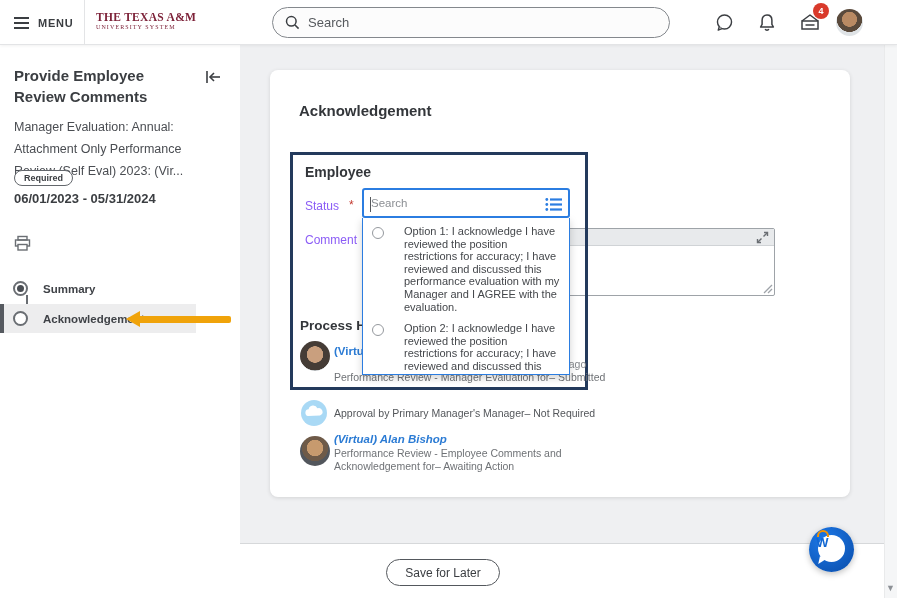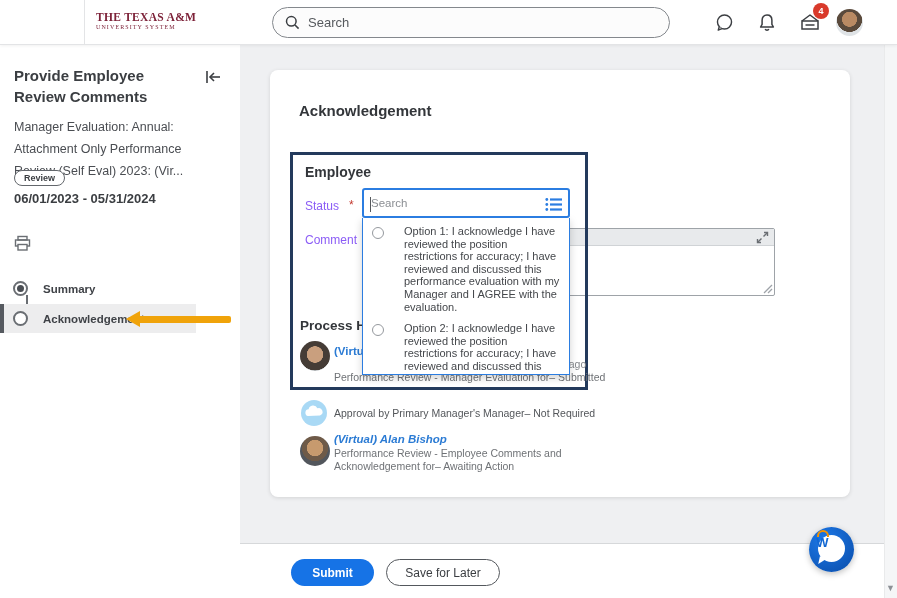--- a/index.html
+++ b/index.html
@@ -113,20 +113,28 @@
   .scroll-strip { position:absolute; right:0; top:45px; width:13px; height:553px; background:#f5f6f7; border-left:1px solid #e9eaeb; z-index:9; }
   .scroll-down { position:absolute; right:2px; bottom:5px; font-size:9px; color:#8d9196; cursor:pointer; }
   svg { display:block; }
 </style>
 </head>
 <body>
 
 <div class="screen">
 
   <header class="topbar">
+    <div class="menu-btn">
+      <span class="hamburger">
+          <i></i>
+          <i></i>
+          <i></i>
+        </span>
+      <span class="menu-label">MENU</span>
+    </div>
     <div class="topbar-vdivider"></div>
     <div class="logo">
       <div class="logo-line1">THE TEXAS A&amp;M</div>
       <div class="logo-line2">UNIVERSITY SYSTEM</div>
     </div>
     <div class="search-pill">
       <span>
         <svg width="15" height="15" viewBox="0 0 15 15">
             <circle cx="6.3" cy="6.3" r="4.8" fill="none" stroke="#3b3e42" stroke-width="1.5"></circle>
             <line x1="10" y1="10" x2="13.6" y2="13.6" stroke="#3b3e42" stroke-width="1.5"></line>
@@ -160,21 +168,21 @@
   <aside class="sidebar">
     <div class="collapse-btn">
       <svg width="16" height="14" viewBox="0 0 16 14">
           <line x1="2" y1="1" x2="2" y2="13" stroke="#3b3e42" stroke-width="1.6"></line>
           <line x1="5" y1="7" x2="15" y2="7" stroke="#3b3e42" stroke-width="1.6"></line>
           <path d="M9 3 L5 7 L9 11" fill="none" stroke="#3b3e42" stroke-width="1.6"></path>
         </svg>
     </div>
     <h1 class="sb-title">Provide Employee Review Comments</h1>
     <div class="sb-subtitle">Manager Evaluation: Annual: Attachment Only Performance Review (Self Eval) 2023: (Vir...</div>
-    <button class="actions-pill">Review</button>
+    <button class="actions-pill">Required</button>
     <div class="sb-dates">06/01/2023 - 05/31/2024</div>
     <div class="printer-btn">
       <svg width="17" height="17" viewBox="0 0 17 17">
           <rect x="4" y="1.5" width="9" height="3.5" fill="none" stroke="#6a6e73" stroke-width="1.4"></rect>
           <rect x="1.5" y="5" width="14" height="6" fill="none" stroke="#6a6e73" stroke-width="1.4"></rect>
           <rect x="4" y="9.5" width="9" height="5.5" fill="#fff" stroke="#6a6e73" stroke-width="1.4"></rect>
         </svg>
     </div>
     <div class="step-connector"></div>
     <div class="step-row step-summary">
@@ -262,21 +270,20 @@
         <span class="dd-text">Option 1: I acknowledge I have reviewed the position restrictions for accuracy; I have reviewed and discussed this performance evaluation with my Manager and I AGREE with the evaluation.</span>
       </div>
       <div class="dd-option">
         <span class="dd-radio"></span>
         <span class="dd-text">Option 2: I acknowledge I have reviewed the position restrictions for accuracy; I have reviewed and discussed this performance evaluation with my Manager and I DO NOT AGREE with the evaluation.</span>
       </div>
     </div>
   </div>
 
   <footer class="footer">
-    <button class="btn btn-submit">Submit</button>
     <button class="btn btn-save">Save for Later</button>
   </footer>
 
   <div class="assistant">
     <span class="bubble"></span>
     <span class="arc"></span>
     <span class="w-letter">W</span>
   </div>
 
   <div class="scroll-strip">

